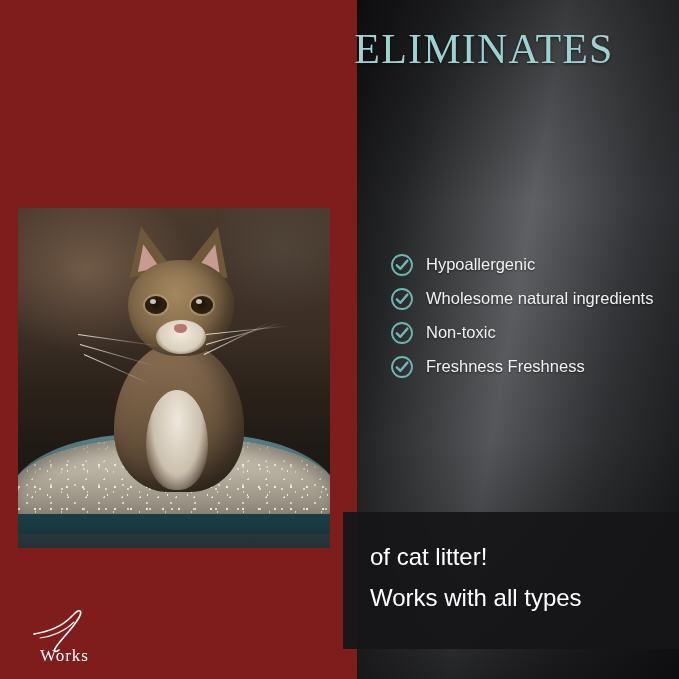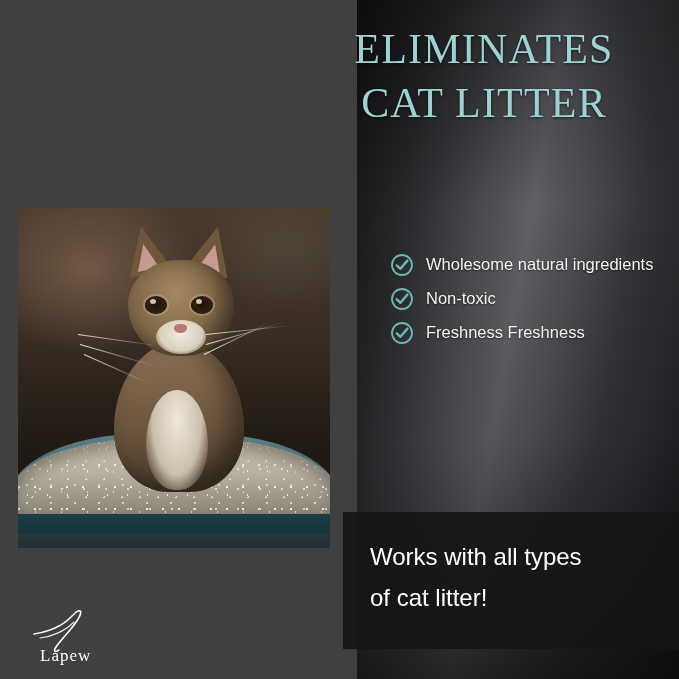--- a/index.html
+++ b/index.html
@@ -5,21 +5,21 @@
   html, body {
     margin: 0;
     padding: 0;
     background: #000;
   }
   #page {
     position: relative;
     width: 679px;
     height: 679px;
     overflow: hidden;
-    background: #404040;
+    background: #7f1d1d;
     font-family: "Liberation Sans", sans-serif;
   }
 
   
   .right-panel {
     position: absolute;
     left: 357px;
     top: 0;
     width: 322px;
     height: 679px;
@@ -259,21 +259,20 @@
 </head>
 <body>
 
 <div id="page">
 
   <div class="right-panel"></div>
   <div class="right-panel-overlay"></div>
 
   <div class="headline">
     <span class="hl-line">ELIMINATES</span>
-    <span class="hl-line">CAT LITTER</span>
   </div>
 
   <div class="photo">
     <div class="bg"></div>
     <div class="tray"></div>
     <div class="tray-inner"></div>
     <div class="litter"></div>
 
     <div class="cat-body"></div>
     <div class="cat-chest"></div>
@@ -298,20 +297,29 @@
     <div class="whisker" style="left:60px; top:126px; width:82px; transform:rotate(8deg);"></div>
     <div class="whisker" style="left:62px; top:136px; width:78px; transform:rotate(16deg);"></div>
     <div class="whisker" style="left:66px; top:146px; width:72px; transform:rotate(24deg);"></div>
     <div class="whisker" style="left:188px; top:126px; width:84px; transform:rotate(-6deg);"></div>
     <div class="whisker" style="left:188px; top:136px; width:80px; transform:rotate(-16deg);"></div>
     <div class="whisker" style="left:186px; top:146px; width:74px; transform:rotate(-26deg);"></div>
   </div>
 
   <div class="bullets">
 
+    <div class="bullet">
+      <span class="check">
+        <svg viewBox="0 0 24 24" width="24" height="24">
+          <circle cx="12" cy="12" r="10" fill="none" stroke="#6fb7b3" stroke-width="1.8"></circle>
+          <path d="M6.8 12.3 L10.4 15.8 L17.4 7.6" fill="none" stroke="#6fb7b3" stroke-width="2.4" stroke-linecap="round" stroke-linejoin="round"></path>
+        </svg>
+      </span>
+      <span class="btext">Hypoallergenic</span>
+    </div>
 
     <div class="bullet">
       <span class="check">
         <svg viewBox="0 0 24 24" width="24" height="24">
           <circle cx="12" cy="12" r="10" fill="none" stroke="#6fb7b3" stroke-width="1.8"></circle>
           <path d="M6.8 12.3 L10.4 15.8 L17.4 7.6" fill="none" stroke="#6fb7b3" stroke-width="2.4" stroke-linecap="round" stroke-linejoin="round"></path>
         </svg>
       </span>
       <span class="btext">Wholesome natural ingredients</span>
     </div>
@@ -333,27 +341,27 @@
           <path d="M6.8 12.3 L10.4 15.8 L17.4 7.6" fill="none" stroke="#6fb7b3" stroke-width="2.4" stroke-linecap="round" stroke-linejoin="round"></path>
         </svg>
       </span>
       <span class="btext">Freshness Freshness</span>
     </div>
 
   </div>
 
   <div class="banner"></div>
   <div class="banner-text">
+    <span>of cat litter!</span>
     <span>Works with all types</span>
-    <span>of cat litter!</span>
   </div>
 
   <div class="logo">
     <span class="mark">
       <svg viewBox="0 0 60 46" width="60" height="46">
         <path d="M4 26 C 16 24, 30 20, 40 10 C 46 4, 48 2, 50 3 C 52 4, 50 9, 44 17 C 38 25, 30 33, 26 39 C 23 43, 25 45, 29 42" fill="none" stroke="#ffffff" stroke-width="1.6" stroke-linecap="round"></path>
         <path d="M10 30 C 20 29, 34 24, 44 14" fill="none" stroke="#ffffff" stroke-width="1.1" stroke-linecap="round" opacity="0.9"></path>
       </svg>
     </span>
-    <span class="wordmark">Lapew</span>
+    <span class="wordmark">Works</span>
   </div>
 
 </div>
 
 </body></html>

